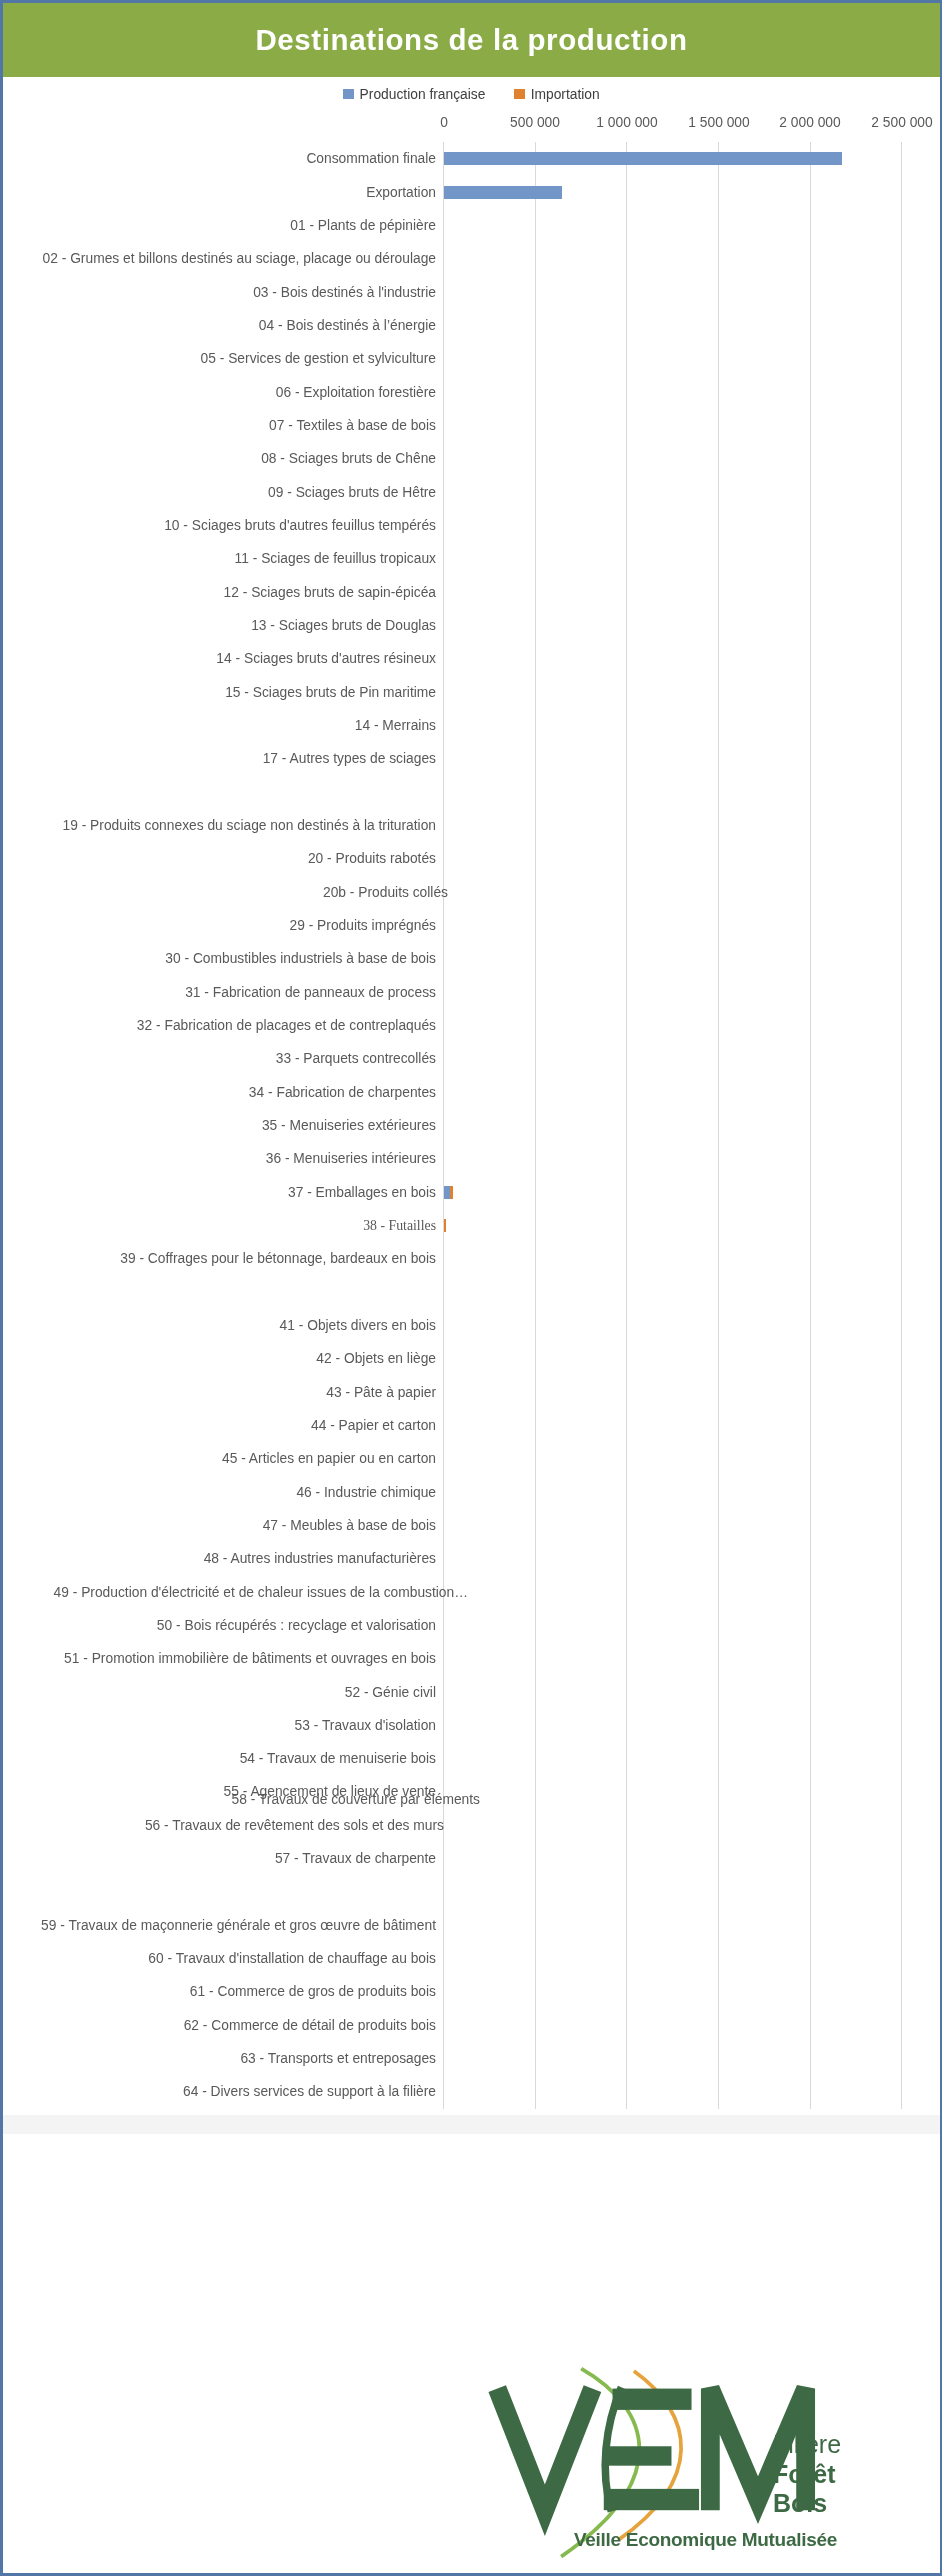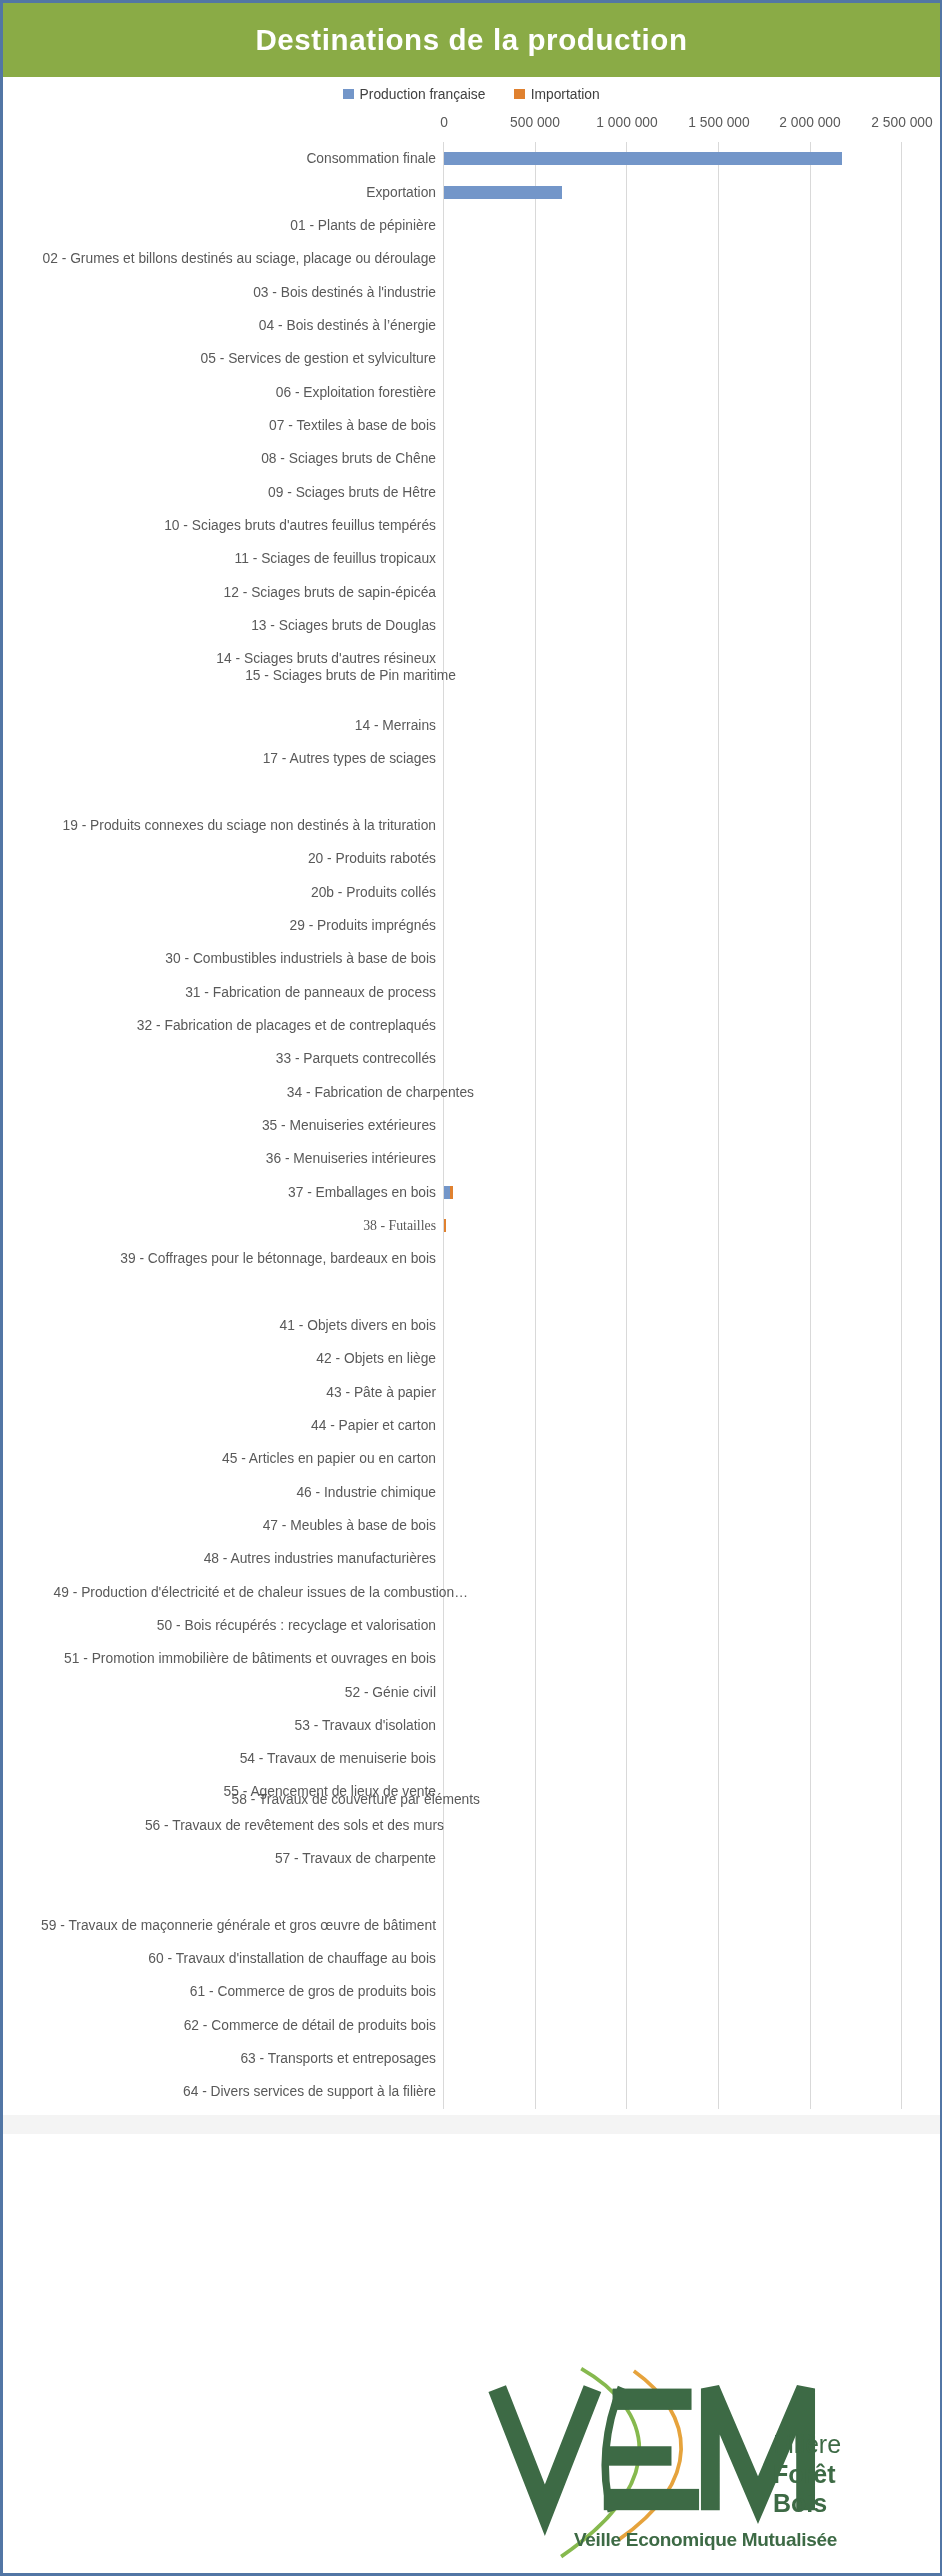--- a/index.html
+++ b/index.html
@@ -106,32 +106,32 @@
       <div class="cat-label" style="top: 339px; height: 33px; line-height: 33px;">05 - Services de gestion et sylviculture</div>
       <div class="cat-label" style="top: 373px; height: 33px; line-height: 33px;">06 - Exploitation forestière</div>
       <div class="cat-label" style="top: 406px; height: 33px; line-height: 33px;">07 - Textiles à base de bois</div>
       <div class="cat-label" style="top: 439px; height: 33px; line-height: 33px;">08 - Sciages bruts de Chêne</div>
       <div class="cat-label" style="top: 473px; height: 33px; line-height: 33px;">09 - Sciages bruts de Hêtre</div>
       <div class="cat-label" style="top: 506px; height: 33px; line-height: 33px;">10 - Sciages bruts d'autres feuillus tempérés</div>
       <div class="cat-label" style="top: 539px; height: 33px; line-height: 33px;">11 - Sciages de feuillus tropicaux</div>
       <div class="cat-label" style="top: 573px; height: 33px; line-height: 33px;">12 - Sciages bruts de sapin-épicéa</div>
       <div class="cat-label" style="top: 606px; height: 33px; line-height: 33px;">13 - Sciages bruts de Douglas</div>
       <div class="cat-label" style="top: 639px; height: 33px; line-height: 33px;">14 - Sciages bruts d'autres résineux</div>
-      <div class="cat-label" style="top: 656px; height: 33px; line-height: 33px; margin-left: 20px;">15 - Sciages bruts de Pin maritime</div>
+      <div class="cat-label" style="top: 673px; height: 33px; line-height: 33px;">15 - Sciages bruts de Pin maritime</div>
       <div class="cat-label" style="top: 706px; height: 33px; line-height: 33px;">14 - Merrains</div>
       <div class="cat-label" style="top: 739px; height: 33px; line-height: 33px;">17 - Autres types de sciages</div>
       <div class="cat-label" style="top: 806px; height: 33px; line-height: 33px;">19 - Produits connexes du sciage non destinés à la trituration</div>
       <div class="cat-label" style="top: 839px; height: 33px; line-height: 33px;">20 - Produits rabotés</div>
-      <div class="cat-label" style="top: 873px; height: 33px; line-height: 33px;">20b - Produits collés</div>
+      <div class="cat-label" style="top: 873px; height: 33px; line-height: 33px; margin-left: 12px;">20b - Produits collés</div>
       <div class="cat-label" style="top: 906px; height: 33px; line-height: 33px;">29 - Produits imprégnés</div>
       <div class="cat-label" style="top: 939px; height: 33px; line-height: 33px;">30 - Combustibles industriels à base de bois</div>
       <div class="cat-label" style="top: 973px; height: 33px; line-height: 33px;">31 - Fabrication de panneaux de process</div>
       <div class="cat-label" style="top: 1006px; height: 33px; line-height: 33px;">32 - Fabrication de placages et de contreplaqués</div>
       <div class="cat-label" style="top: 1039px; height: 33px; line-height: 33px;">33 - Parquets contrecollés</div>
-      <div class="cat-label" style="top: 1073px; height: 33px; line-height: 33px; padding-left: 38px;">34 - Fabrication de charpentes</div>
+      <div class="cat-label" style="top: 1073px; height: 33px; line-height: 33px;">34 - Fabrication de charpentes</div>
       <div class="cat-label" style="top: 1106px; height: 33px; line-height: 33px;">35 - Menuiseries extérieures</div>
       <div class="cat-label" style="top: 1139px; height: 33px; line-height: 33px;">36 - Menuiseries intérieures</div>
       <div class="cat-label" style="top: 1173px; height: 33px; line-height: 33px;">37 - Emballages en bois</div>
       <div class="bar-row" style="top: 1183px;">
         <div class="seg" style="width: 5.5px; background: rgb(115, 150, 201);"></div>
         <div class="seg" style="width: 3.1px; background: rgb(224, 129, 47);"></div>
       </div>
       <div class="cat-label" style="top: 1206px; height: 33px; line-height: 33px; font-family: Liberation Serif, serif;">38 - Futailles</div>
       <div class="bar-row" style="top: 1216px;">
         <div class="seg" style="width: 1.8px; background: rgb(224, 129, 47);"></div>

